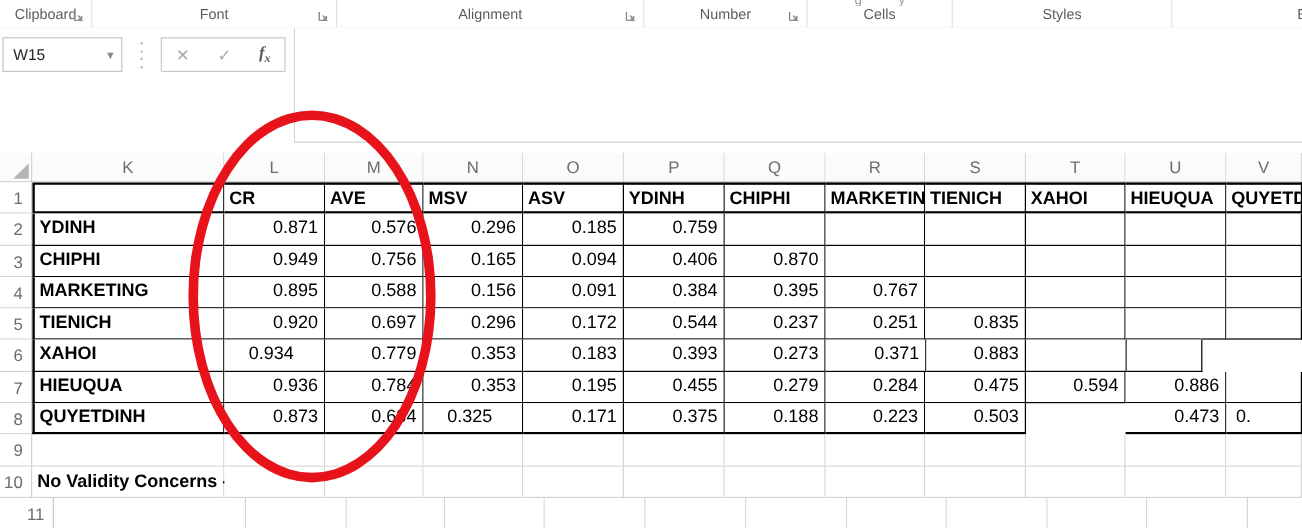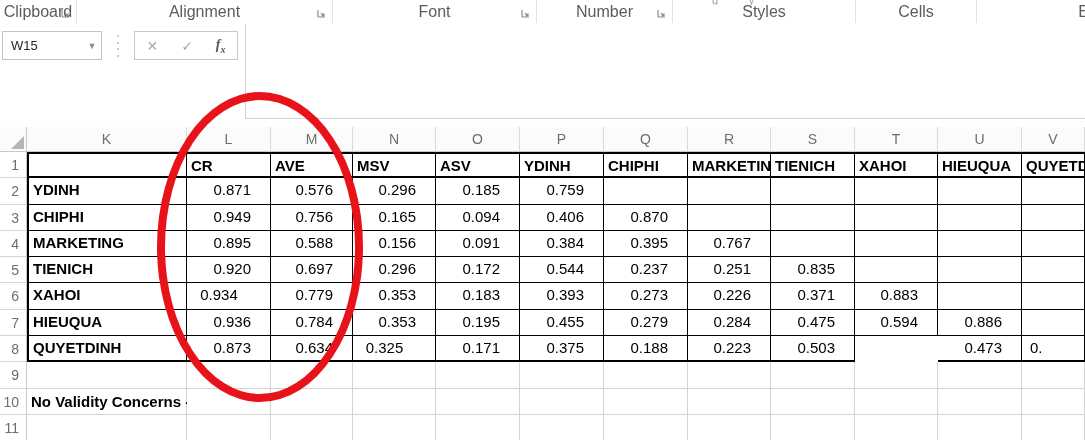--- a/index.html
+++ b/index.html
@@ -11,21 +11,21 @@
   
   .ribbon{
     position:absolute;left:0;top:0;width:1085px;height:23px;
     background:#fff;border-bottom:1px solid #d5d5d5;display:flex;
   }
   .rgroup{
     position:relative;height:23px;display:flex;align-items:center;
     justify-content:center;border-right:1px solid #e1e1e1;flex:none;
   }
   .rgroup:last-child{border-right:none;}
-  .rlabel{font-size:16px;color:#5c5c5c;white-space:nowrap;overflow:hidden;}
+  .rlabel{font-size:12px;color:#5c5c5c;white-space:nowrap;overflow:hidden;}
   .launcher{
     position:absolute;right:5px;bottom:4px;width:10px;height:10px;
   }
   .launcher svg{display:block;}
   .frag{position:absolute;top:0;height:5px;overflow:hidden;color:#9b9b9b;
     font-size:11px;line-height:0;pointer-events:none;}
   
   .fbar-row{position:absolute;left:0;top:23px;width:1085px;height:104px;background:#fff;}
   .name-box{
     position:absolute;left:2px;top:8px;width:100px;height:29px;
@@ -65,21 +65,21 @@
     color:#6d6d6d;font-size:14px;text-align:right;padding-right:7px;line-height:26px;}
   
   .g{border-right:1px solid #d4d4d4;border-bottom:1px solid #d4d4d4;}
   
   .tbl{border-right:1px solid #000;border-bottom:1px solid #000;}
   .t-top{border-top:2px solid #000;}
   .t-hb{border-bottom:2px solid #000;}
   .t-left{border-left:2px solid #000;}
   .bold{font-weight:bold;}
   .lft{text-align:left;padding-left:4px;}
-  .num{text-align:right;padding-right:19px;}
+  .num{text-align:right;padding-right:5px;}
   .note-cell{overflow:visible;}
   .note-text{position:absolute;left:4px;top:0;font-weight:bold;white-space:nowrap;line-height:25px;}
   
   .red-ellipse{
     position:absolute;left:157px;top:92px;width:206px;height:310px;
     border:8px solid #e8121a;border-radius:50%;box-sizing:border-box;
     pointer-events:none;z-index:5;
   }
 </style>
 </head>
@@ -91,52 +91,52 @@
     <span class="frag" style="left:712px;width:120px;">g&nbsp;&nbsp;&nbsp;&nbsp;&nbsp;&nbsp;&nbsp;&nbsp;&nbsp;&nbsp;y</span>
   <div class="rgroup" style="width: 76px;">
         <span class="rlabel">Clipboard</span>
         <span class="launcher">
           <svg width="10" height="10" viewBox="0 0 10 10">
             <path d="M1 1 L1 8 M1 8 L8 8" stroke="#8a8a8a" stroke-width="1.2" fill="none"></path>
             <path d="M4 4 L7 7 M7 7 L7 4.4 M7 7 L4.4 7" stroke="#8a8a8a" stroke-width="1.2" fill="none"></path>
           </svg>
         </span>
       </div>
+      <div class="rgroup" style="width: 203px;">
+        <span class="rlabel">Font</span>
+        <span class="launcher">
+          <svg width="10" height="10" viewBox="0 0 10 10">
+            <path d="M1 1 L1 8 M1 8 L8 8" stroke="#8a8a8a" stroke-width="1.2" fill="none"></path>
+            <path d="M4 4 L7 7 M7 7 L7 4.4 M7 7 L4.4 7" stroke="#8a8a8a" stroke-width="1.2" fill="none"></path>
+          </svg>
+        </span>
+      </div>
       <div class="rgroup" style="width: 255px;">
         <span class="rlabel">Alignment</span>
         <span class="launcher">
           <svg width="10" height="10" viewBox="0 0 10 10">
             <path d="M1 1 L1 8 M1 8 L8 8" stroke="#8a8a8a" stroke-width="1.2" fill="none"></path>
             <path d="M4 4 L7 7 M7 7 L7 4.4 M7 7 L4.4 7" stroke="#8a8a8a" stroke-width="1.2" fill="none"></path>
           </svg>
         </span>
       </div>
-      <div class="rgroup" style="width: 203px;">
-        <span class="rlabel">Font</span>
-        <span class="launcher">
-          <svg width="10" height="10" viewBox="0 0 10 10">
-            <path d="M1 1 L1 8 M1 8 L8 8" stroke="#8a8a8a" stroke-width="1.2" fill="none"></path>
-            <path d="M4 4 L7 7 M7 7 L7 4.4 M7 7 L4.4 7" stroke="#8a8a8a" stroke-width="1.2" fill="none"></path>
-          </svg>
-        </span>
-      </div>
       <div class="rgroup" style="width: 135px;">
         <span class="rlabel">Number</span>
         <span class="launcher">
           <svg width="10" height="10" viewBox="0 0 10 10">
             <path d="M1 1 L1 8 M1 8 L8 8" stroke="#8a8a8a" stroke-width="1.2" fill="none"></path>
             <path d="M4 4 L7 7 M7 7 L7 4.4 M7 7 L4.4 7" stroke="#8a8a8a" stroke-width="1.2" fill="none"></path>
           </svg>
         </span>
       </div>
+      <div class="rgroup" style="width: 120px;">
+        <span class="rlabel">Cells</span>
+      </div>
       <div class="rgroup" style="width: 182px;">
         <span class="rlabel">Styles</span>
-      </div>
-      <div class="rgroup" style="width: 120px;">
-        <span class="rlabel">Cells</span>
       </div>
       <div class="rgroup" style="width: 114px; justify-content: flex-end;">
         <span class="rlabel" style="padding-right: 2px;">E</span>
       </div>
     </div>
 
   <div class="fbar-row">
     <div class="name-box">
       <span class="nb-text">W15</span>
       <span class="nb-dd">▼</span>
@@ -252,21 +252,20 @@
       </div>
       <div class="srow" style="height: 26.3px;">
         <div class="cell rhead" style="width: 27px; height: 26.3px;">6</div>
         <div class="cell tbl t-left bold lft" style="width: 160px; height: 26.3px; line-height: 24.3px;">XAHOI</div>
         <div class="cell tbl num" style="width: 84px; height: 26.3px; line-height: 24.3px; text-align: center;">0.934</div>
         <div class="cell tbl num" style="width: 82px; height: 26.3px; line-height: 24.3px;">0.779</div>
         <div class="cell tbl num" style="width: 83px; height: 26.3px; line-height: 24.3px;">0.353</div>
         <div class="cell tbl num" style="width: 84px; height: 26.3px; line-height: 24.3px;">0.183</div>
         <div class="cell tbl num" style="width: 84px; height: 26.3px; line-height: 24.3px;">0.393</div>
         <div class="cell tbl num" style="width: 84px; height: 26.3px; line-height: 24.3px;">0.273</div>
-        <div class="cell tbl num" style="width: 83px; height: 26.3px; line-height: 24.3px;">0.226</div>
         <div class="cell tbl num" style="width: 84px; height: 26.3px; line-height: 24.3px;">0.371</div>
         <div class="cell tbl num" style="width: 83px; height: 26.3px; line-height: 24.3px;">0.883</div>
         <div class="cell tbl" style="width: 84px; height: 26.3px; line-height: 24.3px;"></div>
         <div class="cell tbl" style="width: 63px; height: 26.3px; line-height: 24.3px;"></div>
       </div>
       <div class="srow" style="height: 26.3px;">
         <div class="cell rhead" style="width: 27px; height: 26.3px;">7</div>
         <div class="cell tbl t-left bold lft" style="width: 160px; height: 26.3px; line-height: 24.3px;">HIEUQUA</div>
         <div class="cell tbl num" style="width: 84px; height: 26.3px; line-height: 24.3px;">0.936</div>
         <div class="cell tbl num" style="width: 82px; height: 26.3px; line-height: 24.3px;">0.784</div>
@@ -321,21 +320,21 @@
         <div class="cell g" style="width: 84px; height: 26.3px; line-height: 24.3px;"></div>
         <div class="cell g" style="width: 84px; height: 26.3px; line-height: 24.3px;"></div>
         <div class="cell g" style="width: 84px; height: 26.3px; line-height: 24.3px;"></div>
         <div class="cell g" style="width: 83px; height: 26.3px; line-height: 24.3px;"></div>
         <div class="cell g" style="width: 84px; height: 26.3px; line-height: 24.3px;"></div>
         <div class="cell g" style="width: 83px; height: 26.3px; line-height: 24.3px;"></div>
         <div class="cell g" style="width: 84px; height: 26.3px; line-height: 24.3px;"></div>
         <div class="cell g" style="width: 63px; height: 26.3px; line-height: 24.3px;"></div>
       </div>
       <div class="srow" style="height: 26.3px;">
-        <div class="cell rhead" style="width: 27px; height: 26.3px;">11</div>
+        <div class="cell rhead" style="width: 27px; height: 26.3px; margin-left: 18px;">11</div>
         <div class="cell g" style="width: 160px; height: 26.3px; line-height: 24.3px;"></div>
         <div class="cell g" style="width: 84px; height: 26.3px; line-height: 24.3px;"></div>
         <div class="cell g" style="width: 82px; height: 26.3px; line-height: 24.3px;"></div>
         <div class="cell g" style="width: 83px; height: 26.3px; line-height: 24.3px;"></div>
         <div class="cell g" style="width: 84px; height: 26.3px; line-height: 24.3px;"></div>
         <div class="cell g" style="width: 84px; height: 26.3px; line-height: 24.3px;"></div>
         <div class="cell g" style="width: 84px; height: 26.3px; line-height: 24.3px;"></div>
         <div class="cell g" style="width: 83px; height: 26.3px; line-height: 24.3px;"></div>
         <div class="cell g" style="width: 84px; height: 26.3px; line-height: 24.3px;"></div>
         <div class="cell g" style="width: 83px; height: 26.3px; line-height: 24.3px;"></div>

